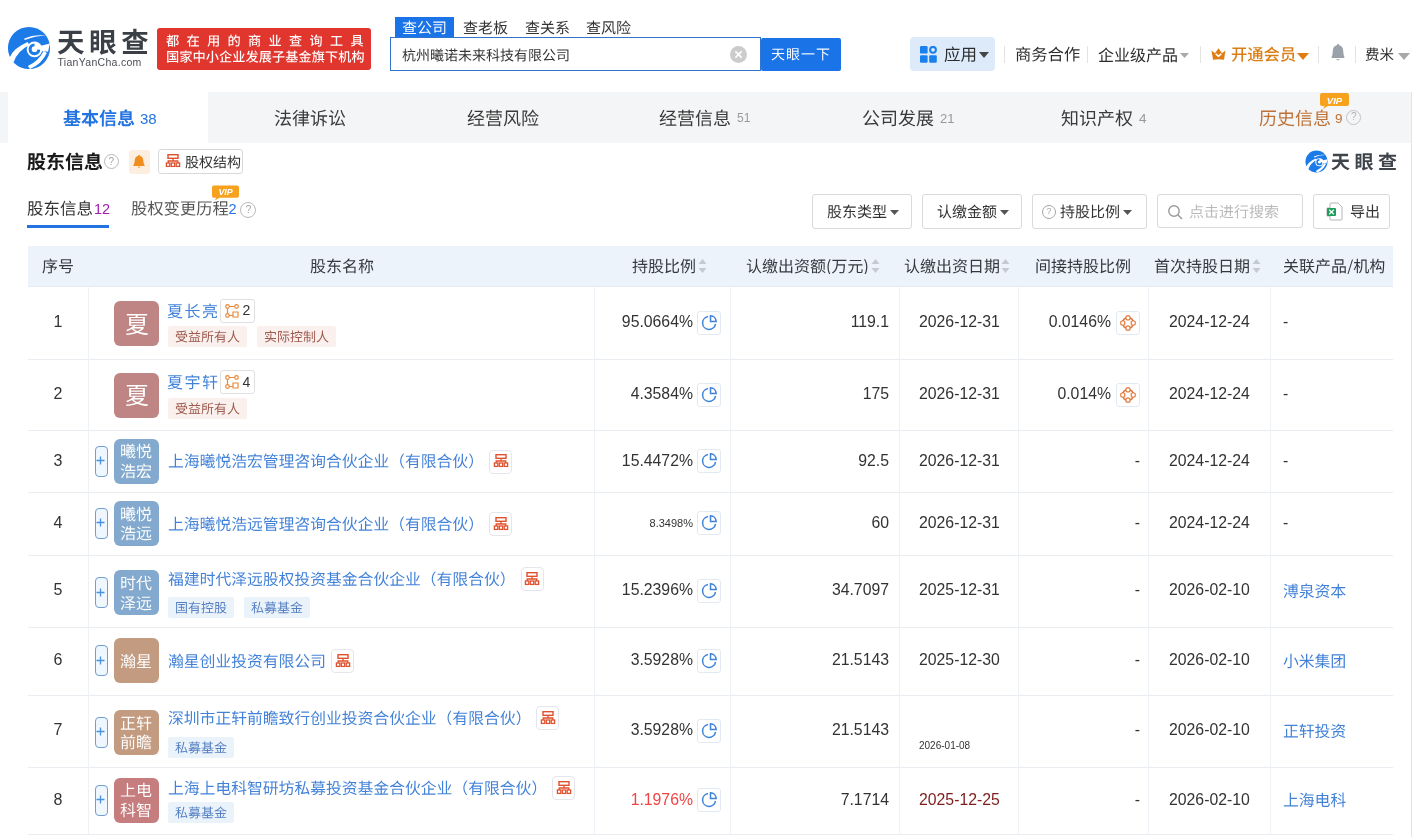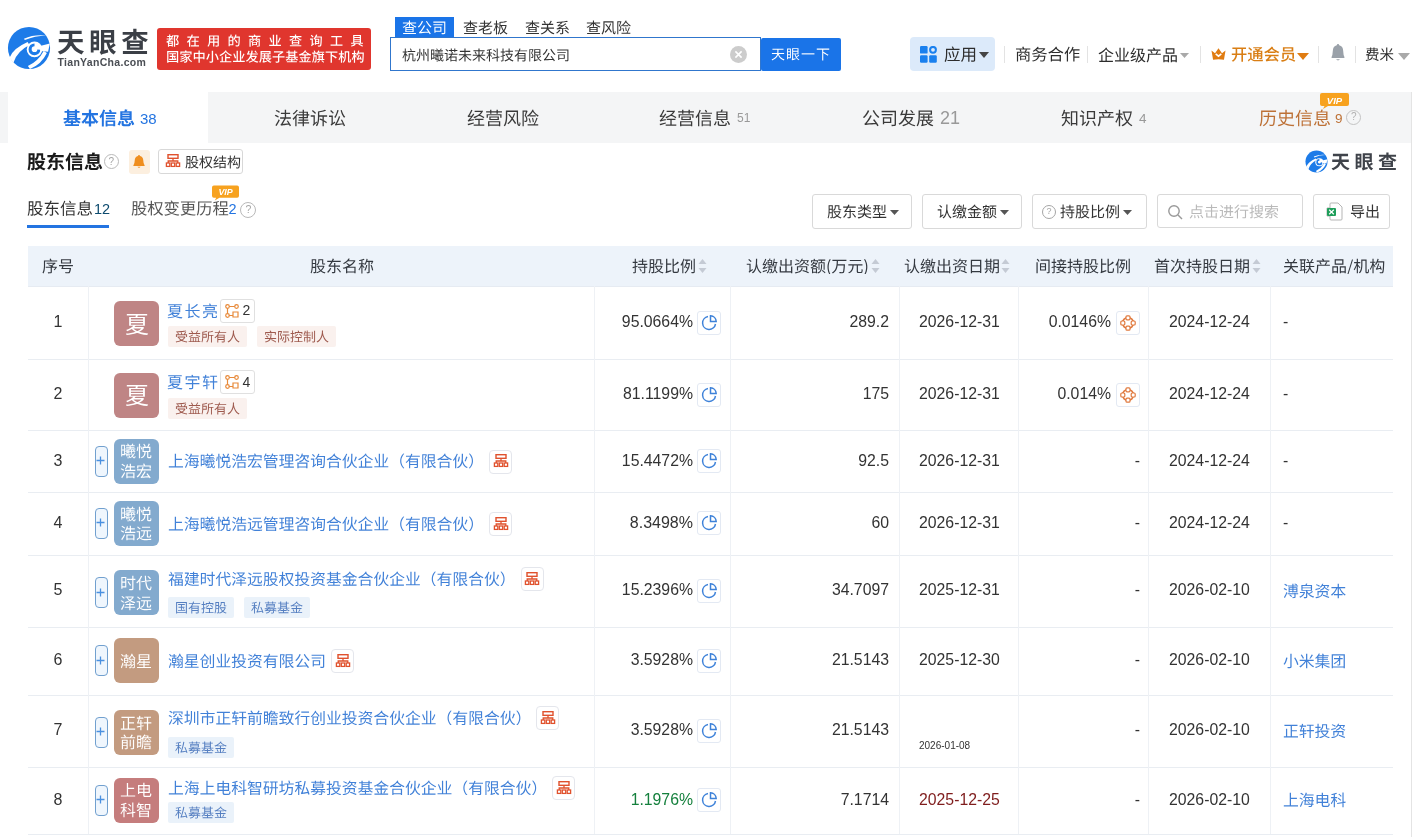--- a/index.html
+++ b/index.html
@@ -205,21 +205,21 @@
     <svg class="z" style="left:7px;top:26px" width="44" height="44">
       <use href="#eye"></use>
     </svg>
     <svg class="z" style="left:57px;top:27.75px" width="91.7" height="27.5" viewBox="0 0 91.7 27.5">
       <g fill="#3b3f46" transform="translate(0,24.2) scale(0.027500,-0.027500)">
         <use href="#g700_5929"></use>
         <use href="#g700_773c" x="1167"></use>
         <use href="#g700_67e5" x="2335"></use>
       </g>
     </svg>
-    <div class="t" style="left:57.5px;top:55.5px;font-size:10.5px;line-height:12.39px;color:#4a4e54;font-weight:700;letter-spacing:0.3px">TianYanCha.com</div>
+    <div class="t" style="left:57.5px;top:55.5px;font-size:10.5px;line-height:12.39px;color:#4a4e54;font-weight:400;letter-spacing:0.3px">TianYanCha.com</div>
     <div class="r" style="left:157px;top:27.5px;width:214px;height:42.5px;background:#e0362e;border-radius:3px"></div>
     <svg class="z" style="left:166px;top:33.9px" width="197.7" height="13.2" viewBox="0 0 197.7 13.2">
       <g fill="#fff" transform="translate(0,11.62) scale(0.013200,-0.013200)">
         <use href="#g500_90fd"></use>
         <use href="#g500_5728" x="1553"></use>
         <use href="#g500_7528" x="3106"></use>
         <use href="#g500_7684" x="4659"></use>
         <use href="#g500_5546" x="6212"></use>
         <use href="#g500_4e1a" x="7765"></use>
         <use href="#g500_67e5" x="9318"></use>
@@ -412,21 +412,21 @@
     </svg>
     <div class="t" style="left:737px;top:111.03px;font-size:12px;line-height:15.93px;color:#999">51</div>
     <svg class="z" style="left:862px;top:108.5px" width="72" height="18" viewBox="0 0 72 18">
       <g fill="#3a3a3a" transform="translate(0,15.84) scale(0.018000,-0.018000)">
         <use href="#g400_516c"></use>
         <use href="#g400_53f8" x="1000"></use>
         <use href="#g400_53d1" x="2000"></use>
         <use href="#g400_5c55" x="3000"></use>
       </g>
     </svg>
-    <div class="t" style="left:940px;top:111.03px;font-size:18px;line-height:15.93px;color:#999">21</div>
+    <div class="t" style="left:940px;top:111.03px;font-size:13px;line-height:15.93px;color:#999">21</div>
     <svg class="z" style="left:1061px;top:108.5px" width="72" height="18" viewBox="0 0 72 18">
       <g fill="#3a3a3a" transform="translate(0,15.84) scale(0.018000,-0.018000)">
         <use href="#g400_77e5"></use>
         <use href="#g400_8bc6" x="1000"></use>
         <use href="#g400_4ea7" x="2000"></use>
         <use href="#g400_6743" x="3000"></use>
       </g>
     </svg>
     <div class="t" style="left:1139px;top:111.03px;font-size:13.5px;line-height:15.93px;color:#999">4</div>
     <svg class="z" style="left:1259px;top:108.5px" width="72" height="18" viewBox="0 0 72 18">
@@ -491,21 +491,21 @@
       </g>
     </svg>
     <svg class="z" style="left:27px;top:200.25px" width="66" height="16.5" viewBox="0 0 66 16.5">
       <g fill="#333" transform="translate(0,14.52) scale(0.016500,-0.016500)">
         <use href="#g400_80a1"></use>
         <use href="#g400_4e1c" x="1000"></use>
         <use href="#g400_4fe1" x="2000"></use>
         <use href="#g400_606f" x="3000"></use>
       </g>
     </svg>
-    <div class="t" style="left:94px;top:201.44px;font-size:14.5px;line-height:17.11px;color:#0c4a6e">12</div>
+    <div class="t" style="left:94px;top:201.44px;font-size:14.5px;line-height:17.11px;color:#a21caf">12</div>
     <div class="r" style="left:26.5px;top:224.5px;width:82px;height:3px;background:#2374e1"></div>
     <svg class="z" style="left:131px;top:200.35px" width="97.8" height="16.3" viewBox="0 0 97.8 16.3">
       <g fill="#555" transform="translate(0,14.34) scale(0.016300,-0.016300)">
         <use href="#g400_80a1"></use>
         <use href="#g400_6743" x="1000"></use>
         <use href="#g400_53d8" x="2000"></use>
         <use href="#g400_66f4" x="3000"></use>
         <use href="#g400_5386" x="4000"></use>
         <use href="#g400_7a0b" x="5000"></use>
       </g>
@@ -737,21 +737,21 @@
         <use href="#g400_5236" x="3000"></use>
         <use href="#g400_4eba" x="4000"></use>
       </g>
     </svg>
     <div class="t" style="right:726px;top:313.18px;font-size:15.8px;line-height:18.64px;color:#333">95.0664%</div>
     <div class="r" style="left:697px;top:310.5px;width:24px;height:24px;background:#fff;border:1px solid #e3e9f3;border-radius:3px"></div>
     <svg class="z" style="left:701px;top:314.5px" width="16" height="16" viewBox="0 0 16 16">
       <path d="M7 1.5 A6.5 6.5 0 1 0 14.5 9" fill="none" stroke="#3e82d9" stroke-width="1.5"></path>
       <path d="M9.5 0.8 A6 6 0 0 1 15.2 6.5 L9.5 6.5 Z" fill="none" stroke="#3e82d9" stroke-width="1.5"></path>
     </svg>
-    <div class="t" style="right:530px;top:313.18px;font-size:15.8px;line-height:18.64px;color:#333">289.2</div>
+    <div class="t" style="right:530px;top:313.18px;font-size:15.8px;line-height:18.64px;color:#333">119.1</div>
     <div class="t" style="left:919px;top:313.18px;font-size:15.8px;line-height:18.64px;color:#333">2026-12-31</div>
     <div class="t" style="right:308px;top:313.18px;font-size:15.8px;line-height:18.64px;color:#333">0.0146%</div>
     <div class="r" style="left:1115.5px;top:310.5px;width:24px;height:24px;background:#fff;border:1px solid #e3e9f3;border-radius:3px"></div>
     <svg class="z" style="left:1119.5px;top:314.5px" width="16" height="16" viewBox="0 0 16 16">
       <circle cx="8" cy="8" r="5.5" fill="none" stroke="#e07a3f" stroke-width="1.5"></circle>
       <rect x="6" y="0.8" width="4" height="4" rx="1" fill="#fff" stroke="#e07a3f" stroke-width="1.2"></rect>
       <rect x="6" y="11.2" width="4" height="4" rx="1" fill="#fff" stroke="#e07a3f" stroke-width="1.2"></rect>
       <rect x="0.8" y="6" width="4" height="4" rx="1" fill="#fff" stroke="#e07a3f" stroke-width="1.2"></rect>
       <rect x="11.2" y="6" width="4" height="4" rx="1" fill="#fff" stroke="#e07a3f" stroke-width="1.2"></rect>
     </svg>
@@ -783,21 +783,21 @@
     <div class="r" style="left:167.5px;top:397.5px;width:79px;height:21px;background:#faf1ee;border-radius:2px"></div>
     <svg class="z" style="left:174.5px;top:401.5px" width="65" height="13" viewBox="0 0 65 13">
       <g fill="#9e5a4e" transform="translate(0,11.44) scale(0.013000,-0.013000)">
         <use href="#g400_53d7"></use>
         <use href="#g400_76ca" x="1000"></use>
         <use href="#g400_6240" x="2000"></use>
         <use href="#g400_6709" x="3000"></use>
         <use href="#g400_4eba" x="4000"></use>
       </g>
     </svg>
-    <div class="t" style="right:726px;top:385.18px;font-size:15.8px;line-height:18.64px;color:#333">81.1199%</div>
+    <div class="t" style="right:726px;top:385.18px;font-size:15.8px;line-height:18.64px;color:#333">4.3584%</div>
     <div class="r" style="left:697px;top:382.5px;width:24px;height:24px;background:#fff;border:1px solid #e3e9f3;border-radius:3px"></div>
     <svg class="z" style="left:701px;top:386.5px" width="16" height="16" viewBox="0 0 16 16">
       <path d="M7 1.5 A6.5 6.5 0 1 0 14.5 9" fill="none" stroke="#3e82d9" stroke-width="1.5"></path>
       <path d="M9.5 0.8 A6 6 0 0 1 15.2 6.5 L9.5 6.5 Z" fill="none" stroke="#3e82d9" stroke-width="1.5"></path>
     </svg>
     <div class="t" style="right:530px;top:385.18px;font-size:15.8px;line-height:18.64px;color:#333">175</div>
     <div class="t" style="left:919px;top:385.18px;font-size:15.8px;line-height:18.64px;color:#333">2026-12-31</div>
     <div class="t" style="right:308px;top:385.18px;font-size:15.8px;line-height:18.64px;color:#333">0.014%</div>
     <div class="r" style="left:1115.5px;top:382.5px;width:24px;height:24px;background:#fff;border:1px solid #e3e9f3;border-radius:3px"></div>
     <svg class="z" style="left:1119.5px;top:386.5px" width="16" height="16" viewBox="0 0 16 16">
@@ -913,21 +913,21 @@
       </g>
     </svg>
     <div class="r" style="left:489px;top:512px;width:23px;height:24px;background:#fff;border:1px solid #e4e6ec;border-radius:4px"></div>
     <svg class="z" style="left:492.5px;top:516.5px" width="16" height="14" viewBox="0 0 16 14">
       <rect x="3" y="0.7" width="10" height="3.6" fill="none" stroke="#e0512d" stroke-width="1.4"></rect>
       <path d="M8 4.3 V7 M3.2 9 V7 H12.8 V9" fill="none" stroke="#e0512d" stroke-width="1.3"></path>
       <rect x="1.4" y="9" width="3.4" height="3.4" fill="none" stroke="#e0512d" stroke-width="1.3"></rect>
       <rect x="6.3" y="9" width="3.4" height="3.4" fill="none" stroke="#e0512d" stroke-width="1.3"></rect>
       <rect x="11.2" y="9" width="3.4" height="3.4" fill="none" stroke="#e0512d" stroke-width="1.3"></rect>
     </svg>
-    <div class="t" style="right:726px;top:513.93px;font-size:16px;line-height:18.64px;color:#333">8.3498%</div>
+    <div class="t" style="right:726px;top:513.93px;font-size:11px;line-height:18.64px;color:#333">8.3498%</div>
     <div class="r" style="left:697px;top:511.25px;width:24px;height:24px;background:#fff;border:1px solid #e3e9f3;border-radius:3px"></div>
     <svg class="z" style="left:701px;top:515.25px" width="16" height="16" viewBox="0 0 16 16">
       <path d="M7 1.5 A6.5 6.5 0 1 0 14.5 9" fill="none" stroke="#3e82d9" stroke-width="1.5"></path>
       <path d="M9.5 0.8 A6 6 0 0 1 15.2 6.5 L9.5 6.5 Z" fill="none" stroke="#3e82d9" stroke-width="1.5"></path>
     </svg>
     <div class="t" style="right:530px;top:513.93px;font-size:15.8px;line-height:18.64px;color:#333">60</div>
     <div class="t" style="left:919px;top:513.93px;font-size:15.8px;line-height:18.64px;color:#333">2026-12-31</div>
     <div class="t" style="right:279px;top:513.93px;font-size:15.8px;line-height:18.64px;color:#333">-</div>
     <div class="t" style="left:1169px;top:513.93px;font-size:15.8px;line-height:18.64px;color:#333">2024-12-24</div>
     <div class="t" style="left:1283px;top:513.93px;font-size:15.8px;line-height:18.64px;color:#333">-</div>
@@ -1207,21 +1207,21 @@
     </svg>
     <div class="r" style="left:167.5px;top:802.2px;width:66px;height:21px;background:#eaf2fa;border-radius:2px"></div>
     <svg class="z" style="left:174.5px;top:806.2px" width="52" height="13" viewBox="0 0 52 13">
       <g fill="#557fc1" transform="translate(0,11.44) scale(0.013000,-0.013000)">
         <use href="#g400_79c1"></use>
         <use href="#g400_52df" x="1000"></use>
         <use href="#g400_57fa" x="2000"></use>
         <use href="#g400_91d1" x="3000"></use>
       </g>
     </svg>
-    <div class="t" style="right:726px;top:790.93px;font-size:15.8px;line-height:18.64px;color:#15803d">1.1976%</div>
+    <div class="t" style="right:726px;top:790.93px;font-size:15.8px;line-height:18.64px;color:#ef4444">1.1976%</div>
     <div class="r" style="left:697px;top:788.25px;width:24px;height:24px;background:#fff;border:1px solid #e3e9f3;border-radius:3px"></div>
     <svg class="z" style="left:701px;top:792.25px" width="16" height="16" viewBox="0 0 16 16">
       <path d="M7 1.5 A6.5 6.5 0 1 0 14.5 9" fill="none" stroke="#3e82d9" stroke-width="1.5"></path>
       <path d="M9.5 0.8 A6 6 0 0 1 15.2 6.5 L9.5 6.5 Z" fill="none" stroke="#3e82d9" stroke-width="1.5"></path>
     </svg>
     <div class="t" style="right:530px;top:790.93px;font-size:15.8px;line-height:18.64px;color:#333">7.1714</div>
     <div class="t" style="left:919px;top:790.93px;font-size:15.8px;line-height:18.64px;color:#7f1d1d">2025-12-25</div>
     <div class="t" style="right:279px;top:790.93px;font-size:15.8px;line-height:18.64px;color:#333">-</div>
     <div class="t" style="left:1169px;top:790.93px;font-size:15.8px;line-height:18.64px;color:#333">2026-02-10</div>
     <svg class="z" style="left:1283px;top:792.35px" width="63.2" height="15.8" viewBox="0 0 63.2 15.8">

